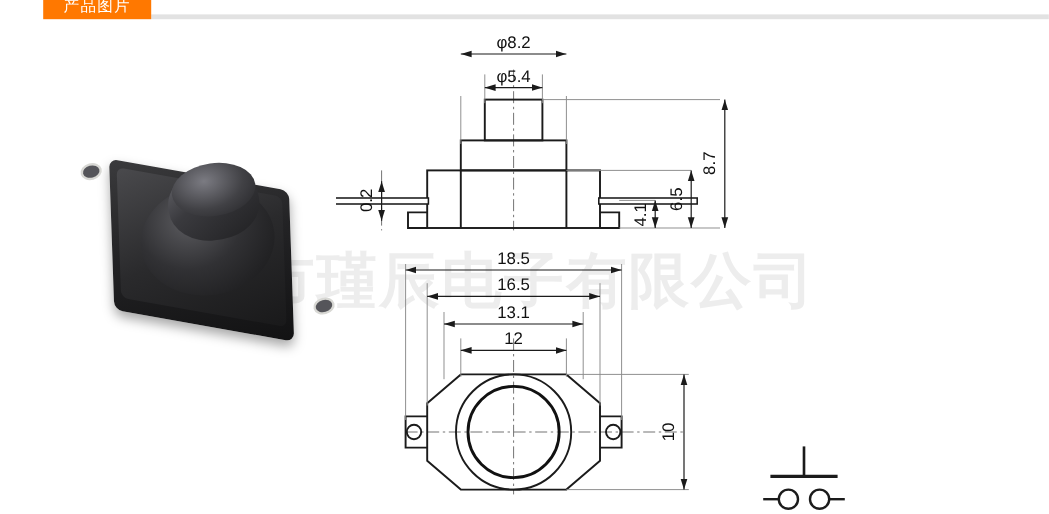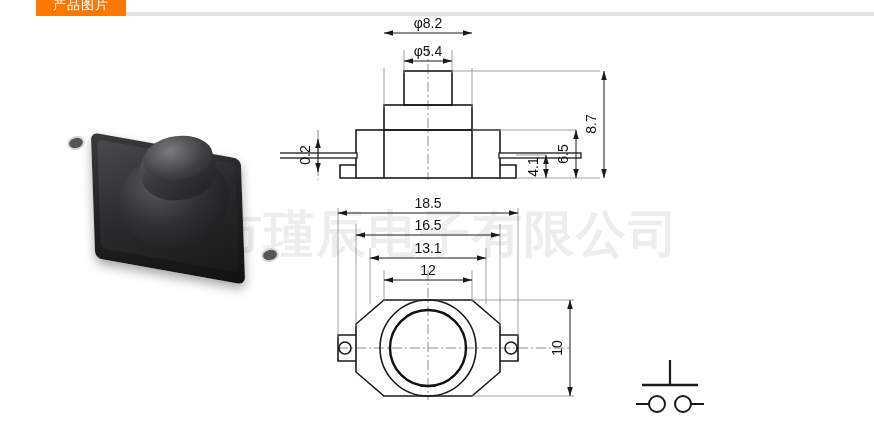--- a/index.html
+++ b/index.html
@@ -117,21 +117,21 @@
     font-weight: bold;
     color: #ededed;
     white-space: nowrap;
     letter-spacing: 2px;
     pointer-events: none;
   }
 
   
   #drawing-area {
     position: absolute;
-    left: 280px; top: 8px;
+    left: 280px; top: 20px;
     width: 594px; height: 408px;
   }
   svg { display: block; }
   .outline { fill: none; stroke: #1b1b1b; stroke-width: 1.6; }
   .outline-thick { fill: none; stroke: #111; stroke-width: 2.4; }
   .dimline { stroke: #1b1b1b; stroke-width: 1; fill: none; }
   .extline { stroke: #8b8b8b; stroke-width: .8; fill: none; }
   .centerline {
     stroke: #6e6e6e; stroke-width: .8; fill: none;
     stroke-dasharray: 10 3 2 3;

